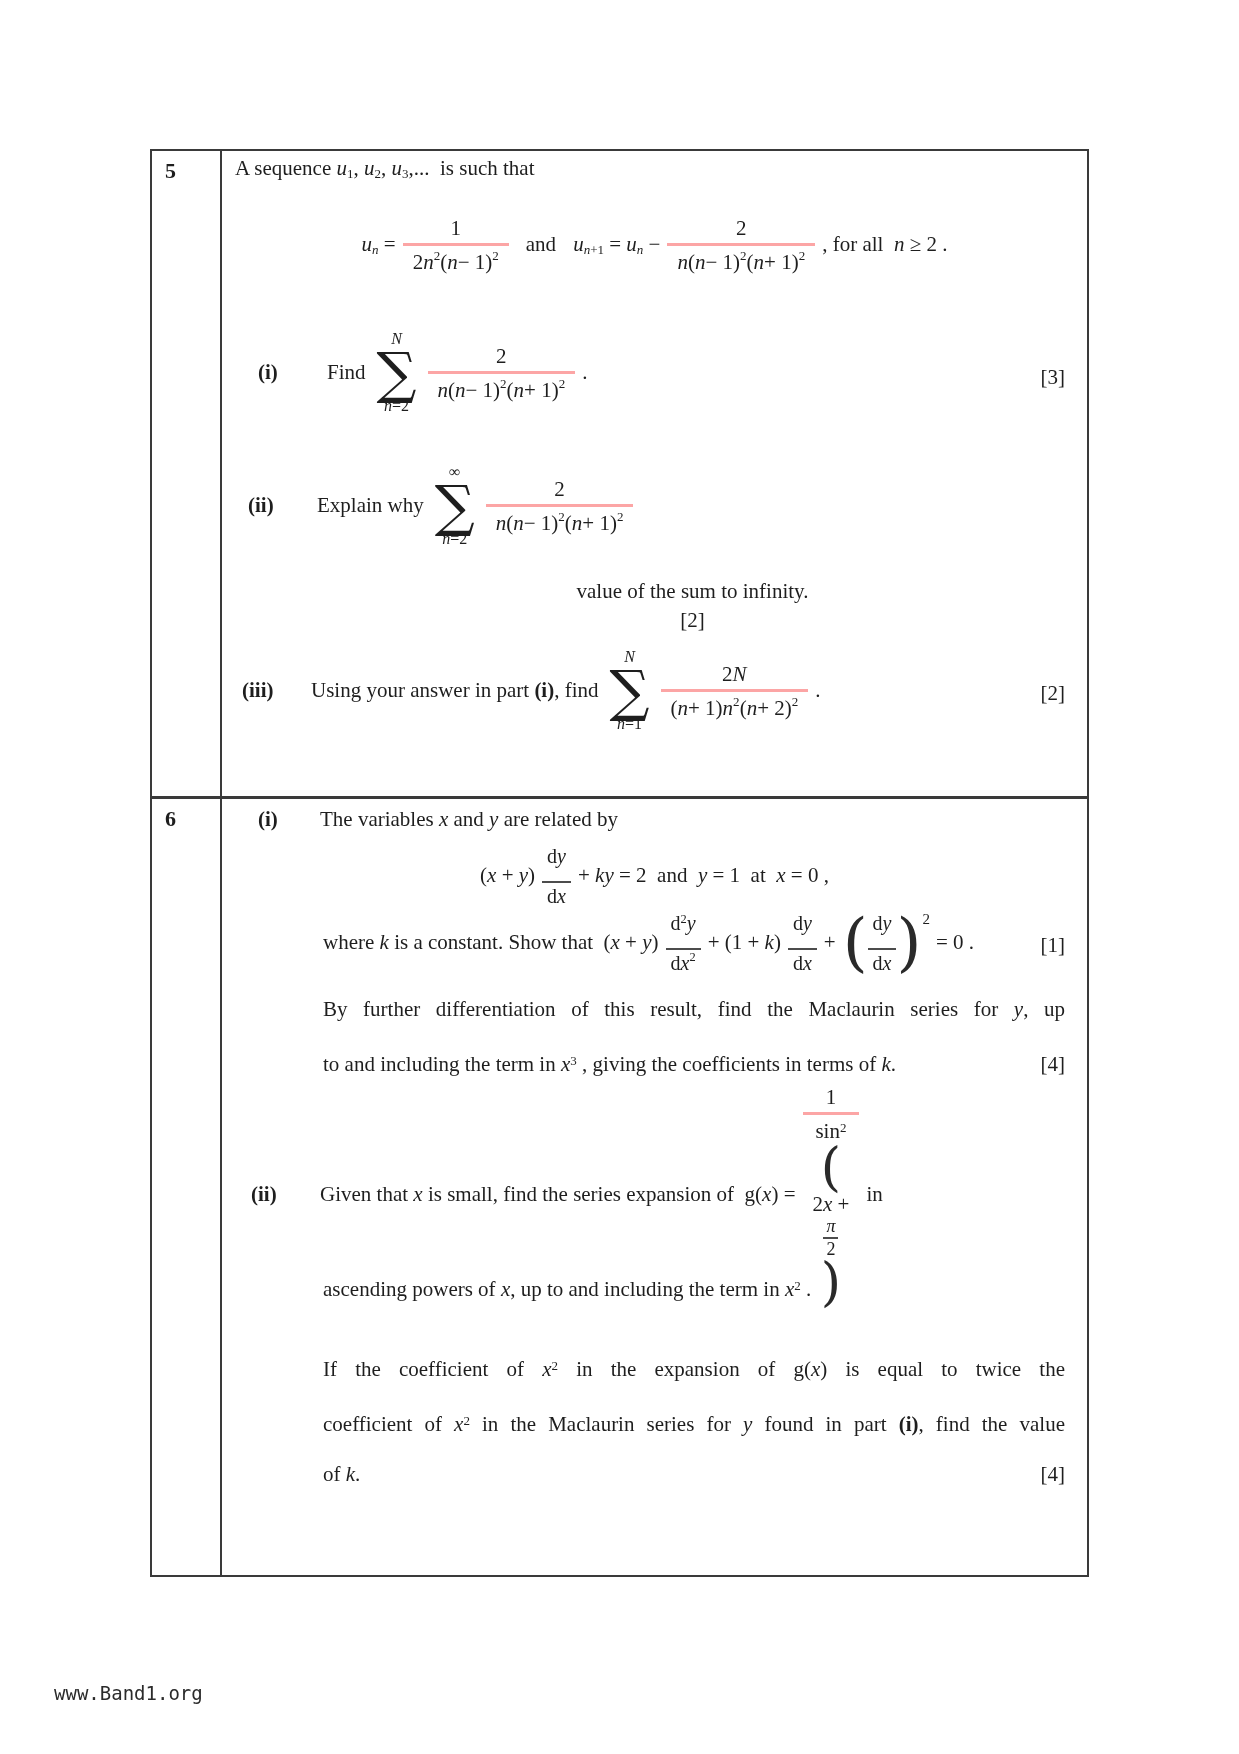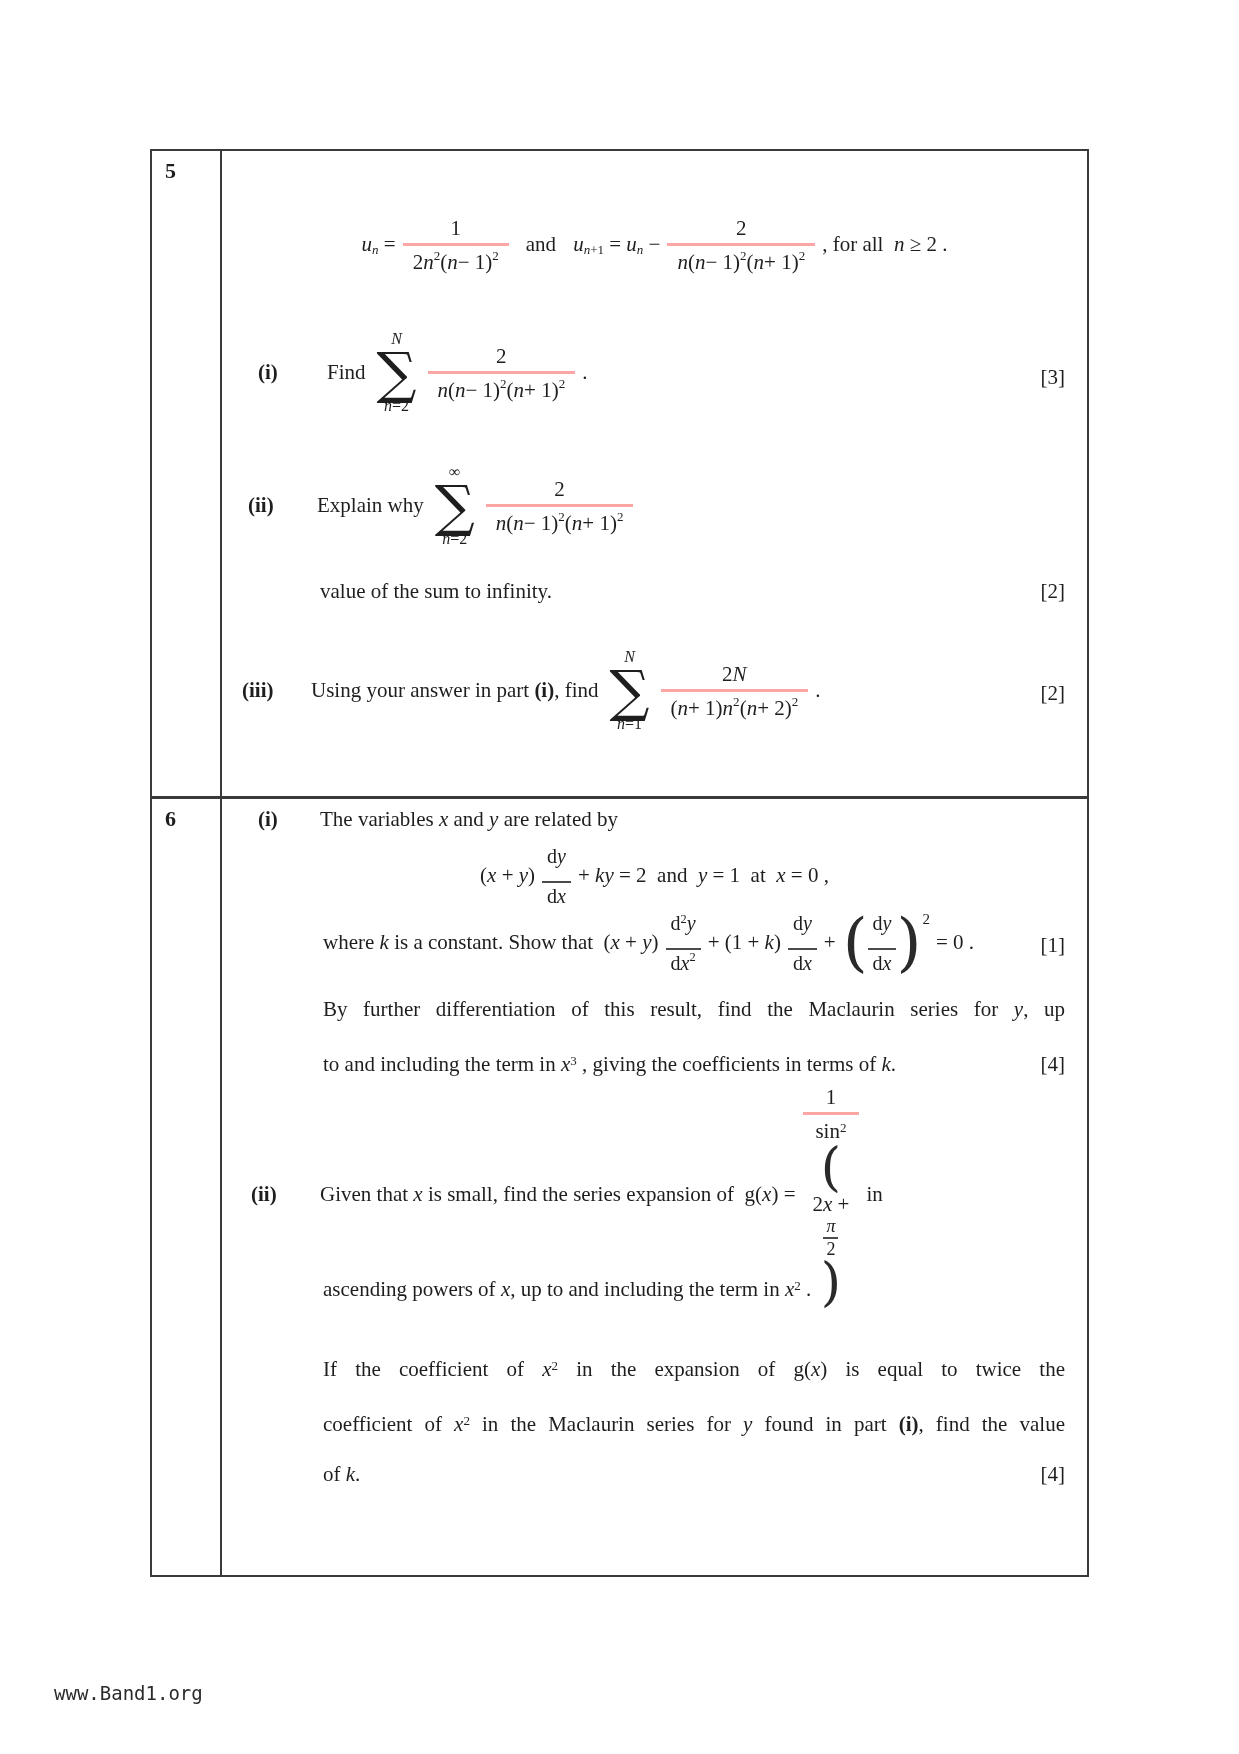--- a/index.html
+++ b/index.html
@@ -55,21 +55,21 @@
   .marktxt{font-size:21px;white-space:nowrap;}
   .jline{text-align:justify;text-align-last:justify;}
   .lrow{display:flex;justify-content:space-between;align-items:baseline;}
   .fill-just{flex:1;margin-left:12px;text-align:justify;text-align-last:justify;}
 
   
   .q5-intro{position:absolute;top:3px;left:13px;}
   .q5-given{top:46px;left:0;right:0;height:96px;justify-content:center;}
   .q5-pi{top:166px;left:36px;right:100px;height:112px;}
   .q5-pii1{top:299px;left:26px;right:22px;height:112px;}
-  .q5-pii2{position:absolute;top:426px;left:98px;right:22px;display:flex;justify-content:space-between;align-items:flex-start;}
+  .q5-pii2{position:absolute;top:426px;left:98px;right:22px;display:flex;justify-content:space-between;align-items:center;flex-direction:column;}
   .q5-piii{top:484px;left:20px;right:96px;height:112px;}
   .mark.m3{top:212px;}
   .mark.m2b{top:528px;}
 
   
   .q6-intro{position:absolute;top:6px;left:36px;display:flex;align-items:baseline;}
   .q6-eq1{top:44px;left:0;right:0;height:66px;justify-content:center;}
   .q6-show{top:100px;left:101px;right:108px;height:88px;}
   .mark.m1{top:132px;}
   .q6-para1{position:absolute;top:196px;left:101px;right:22px;}
@@ -90,20 +90,21 @@
 <body>
 
 <div class="page">
 
   <div class="qtable">
 
     <div class="qrow r5">
       <div class="numcell">5</div>
       <div class="qcell">
 
+        <div class="q5-intro">A sequence <i>u</i><sub>1</sub>, <i>u</i><sub>2</sub>, <i>u</i><sub>3</sub>,...&nbsp; is such that</div>
 
         <div class="mrow q5-given">
           <span class="mtext"><i>u</i><sub><i>n</i></sub> =</span>
           <span class="frac">
             <span class="num">1</span>
             <span class="den">2<i>n</i><sup>2</sup> (<i>n</i> − 1)<sup>2</sup></span>
           </span>
           <span class="mtext" style="margin:0 10px;">and</span>
           <span class="mtext"><i>u</i><sub><i>n</i>+1</sub> = <i>u</i><sub><i>n</i></sub> −</span>
           <span class="frac">

